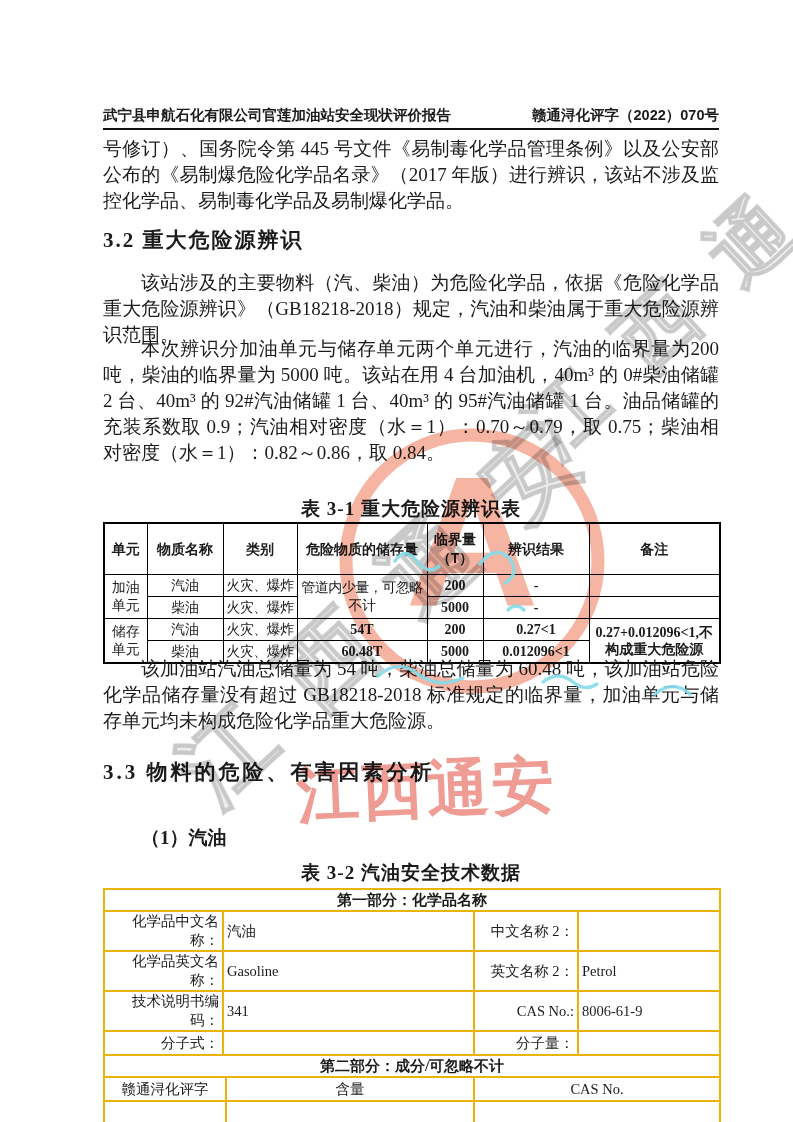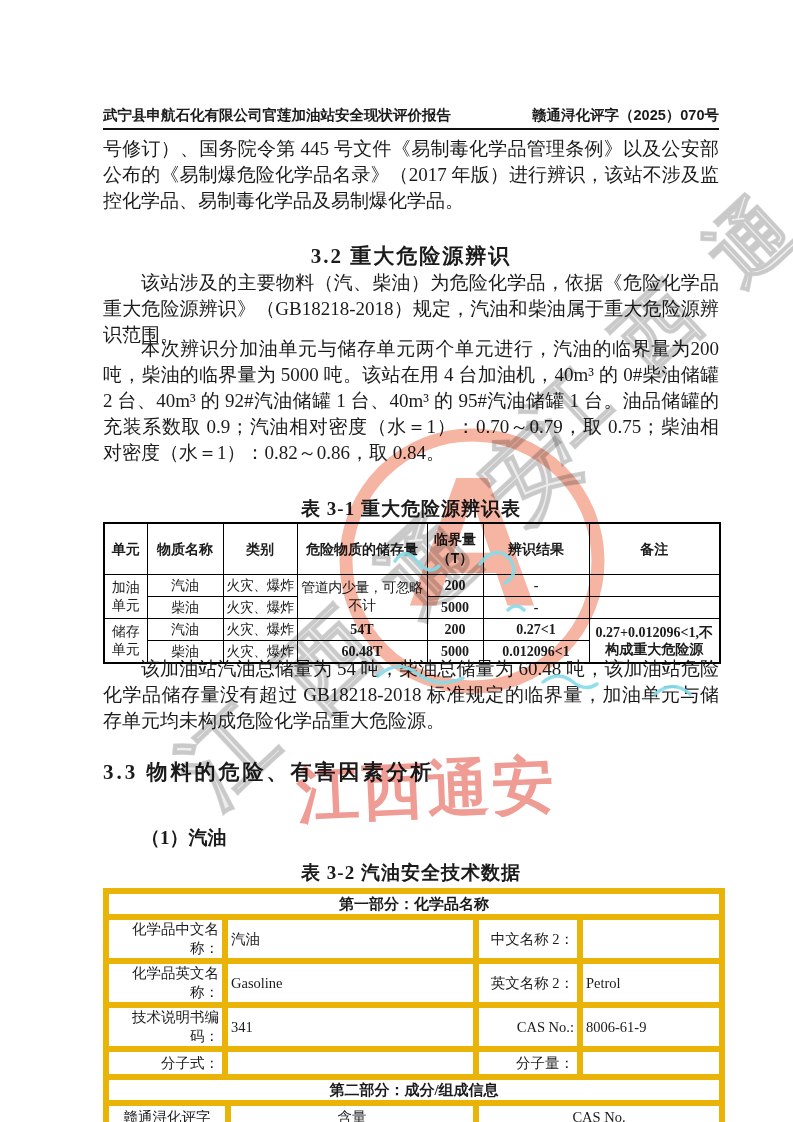--- a/index.html
+++ b/index.html
@@ -30,21 +30,21 @@
   .t1{position:absolute;left:103px;top:486px;width:616px;font-size:14px;border-radius:7px;}
   .t1 td{border:1px solid #000;text-align:center;vertical-align:middle;padding:0 1px;overflow:hidden;}
   .t1{border:2px solid #000;}
   .t1 .hrow td{font-family:"Liberation Sans","DejaVu Sans",sans-serif;font-weight:bold;font-size:14px;height:50px;line-height:19px;}
   .t1 .drow td{height:21px;font-size:14px;}
   .t1 .num{font-weight:bold;font-family:"Liberation Serif",serif;}
   .t1 .sm{font-size:13px;letter-spacing:-0.5px;}
   .t1 .rem{font-weight:bold;font-size:13.5px;line-height:17px;word-break:break-all;}
   
   .t2{position:absolute;left:103px;top:852px;width:616px;font-size:14.5px;border:2px solid #000;}
-  .t2 td{border:6px solid #eab308;vertical-align:middle;padding:0 3px;height:22px;overflow:hidden;font-family:Liberation Serif, serif;}
+  .t2 td{border:2px solid #eab308;vertical-align:middle;padding:0 3px;height:22px;overflow:hidden;font-family:Liberation Serif, serif;}
   .t2 .ttl{font-weight:bold;text-align:center;font-size:15px;height:20px;}
   .t2 .lab{text-align:right;}
   .t2 .val{text-align:left;}
   .t2 .ctr{text-align:center;}
   
   .wm{position:absolute;pointer-events:none;}
   .diag{
     font-family:"Liberation Sans","DejaVu Sans",sans-serif;font-weight:bold;font-size:92px;letter-spacing:46px;
     color:rgba(175,175,175,0.22);-webkit-text-stroke:1.5px rgba(158,158,158,0.45);
     white-space:nowrap;mix-blend-mode:multiply;
@@ -55,25 +55,25 @@
   }
   .stamp{mix-blend-mode:multiply;}
 </style>
 </head>
 <body>
 
 <div class="page">
 
   <div class="hdr">
     <span>武宁县申航石化有限公司官莲加油站安全现状评价报告</span>
-    <span>赣通浔化评字（2025）070号</span>
+    <span>赣通浔化评字（2022）070号</span>
   </div>
 
   <div class="blk para" style="top:100px;">号修订）、国务院令第 445 号文件《易制毒化学品管理条例》以及公安部公布的《易制爆危险化学品名录》（2017 年版）进行辨识，该站不涉及监控化学品、易制毒化学品及易制爆化学品。</div>
-  <div class="blk h1" style="top:206px;text-align:center;">3.2 重大危险源辨识</div>
+  <div class="blk h1" style="top:190px;">3.2 重大危险源辨识</div>
   <div class="blk para ind" style="top:234px;">该站涉及的主要物料（汽、柴油）为危险化学品，依据《危险化学品重大危险源辨识》（GB18218-2018）规定，汽油和柴油属于重大危险源辨识范围。</div>
   <div class="blk para ind" style="top:300px;">本次辨识分加油单元与储存单元两个单元进行，汽油的临界量为200 吨，柴油的临界量为 5000 吨。该站在用 4 台加油机，40m³ 的 0#柴油储罐 2 台、40m³ 的 92#汽油储罐 1 台、40m³ 的 95#汽油储罐 1 台。油品储罐的充装系数取 0.9；汽油相对密度（水＝1）：0.70～0.79，取 0.75；柴油相对密度（水＝1）：0.82～0.86，取 0.84。</div>
   <div class="blk cap" style="top:460px;">表 3-1 重大危险源辨识表</div>
 
   <table class="t1">
     <colgroup>
       <col style="width:43px">
         <col style="width:76px">
         <col style="width:74px">
       <col style="width:130px">
@@ -161,21 +161,21 @@
       <td class="lab">CAS No.:</td>
       <td class="val">8006-61-9</td>
     </tr>
     <tr>
       <td class="lab">分子式：</td>
       <td colspan="2" class="val"></td>
       <td class="lab">分子量：</td>
       <td class="val"></td>
     </tr>
     <tr>
-      <td colspan="5" class="ttl">第二部分：成分/组成信息</td>
+      <td colspan="5" class="ttl">第二部分：成分/可忽略不计</td>
     </tr>
     <tr>
       <td colspan="2" class="ctr">赣通浔化评字</td>
       <td class="ctr">含量</td>
       <td colspan="2" class="ctr">CAS No.</td>
     </tr>
     <tr>
       <td colspan="2"></td>
       <td></td>
       <td colspan="2"></td>

